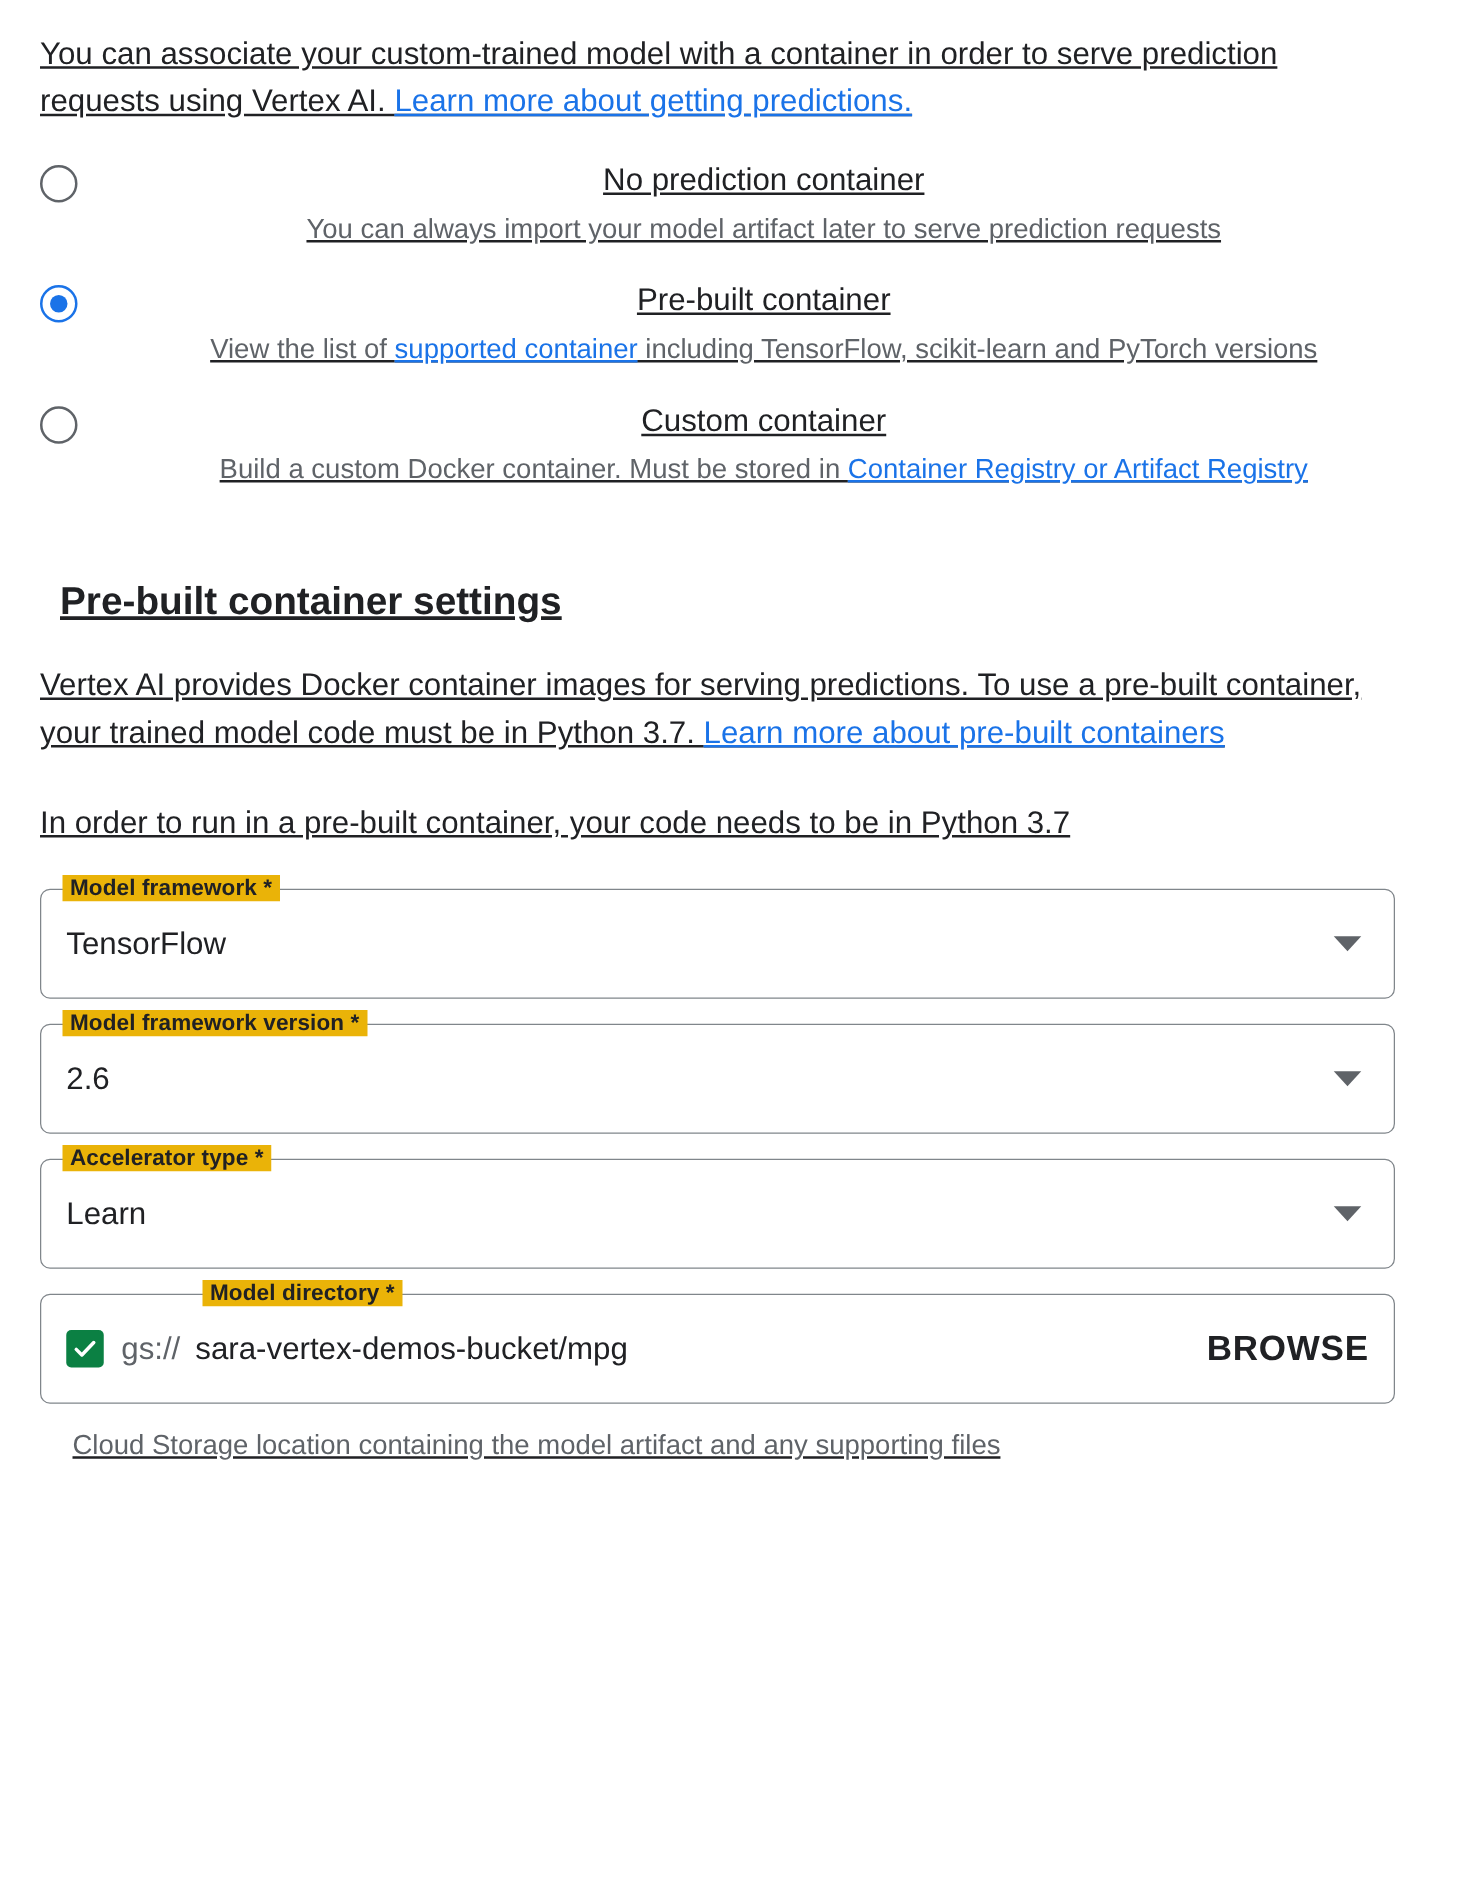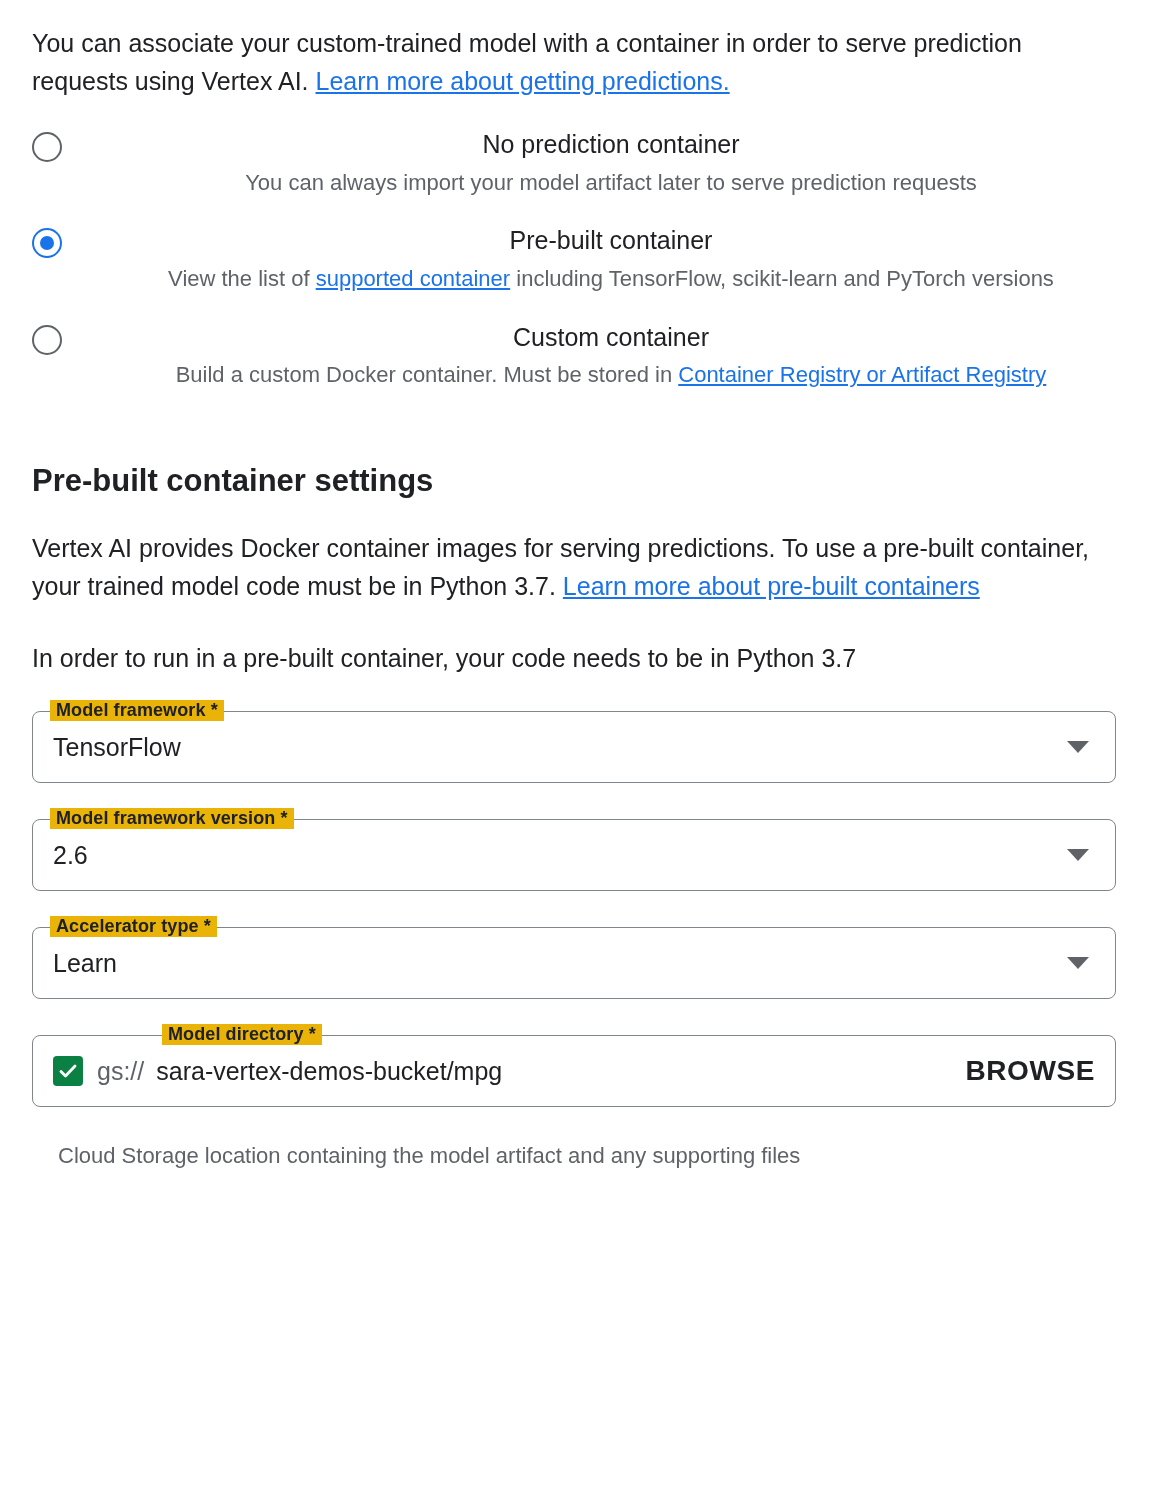--- a/index.html
+++ b/index.html
@@ -10,20 +10,21 @@
   }
   body {
     width: 1170px;
     height: 1512px;
     font-family: "Liberation Sans", sans-serif;
     color: #202124;
     overflow: hidden;
   }
   .page {
     padding: 24px 32px 0 32px;
+    text-decoration: underline;
   }
   .intro {
     font-size: 25px;
     line-height: 1.52;
     color: #202124;
     margin: 0 0 28px 0;
     max-width: 1060px;
   }
   a.link {
     color: #1a73e8;
@@ -77,40 +78,40 @@
   .radio-desc {
     font-size: 22px;
     line-height: 1.45;
     color: #5f6368;
     max-width: 1070px;
   }
   .section-title {
     font-size: 31px;
     font-weight: bold;
     color: #202124;
-    margin: 72px 0 30px 0;
+    margin: 72px 0 30px 16px;
   }
   .section-para {
     font-size: 25px;
     line-height: 1.52;
     color: #202124;
     margin: 0 0 34px 0;
     max-width: 1090px;
   }
   .field {
     position: relative;
     margin-bottom: 24px;
     height: 84px;
   }
   .field-box {
     position: absolute;
     left: 0;
     right: 22px;
     top: 0;
-    height: 72px;
+    height: 88px;
     border: 1px solid #80868b;
     border-radius: 8px;
     display: flex;
     align-items: center;
     padding: 0 20px;
     background: #fff;
     cursor: pointer;
   }
   .field-legend {
     position: absolute;

